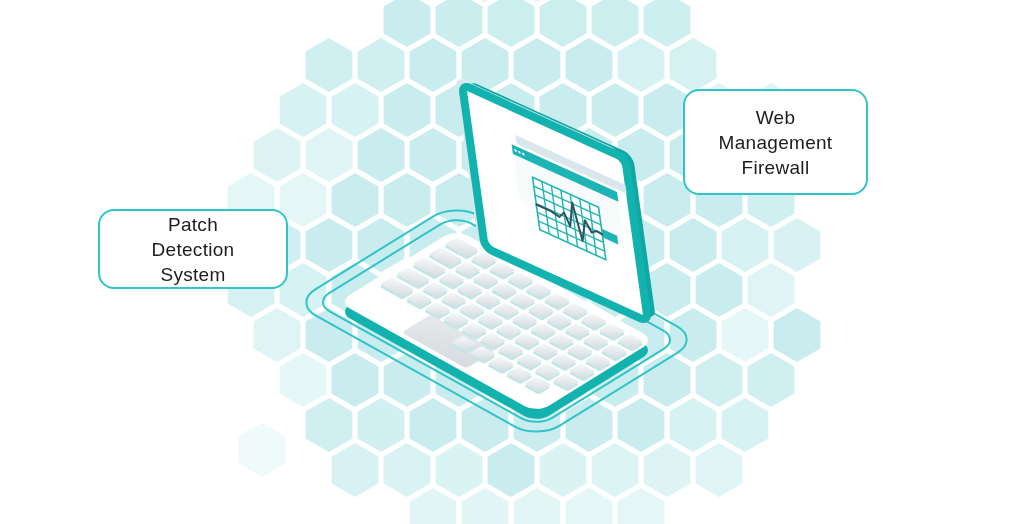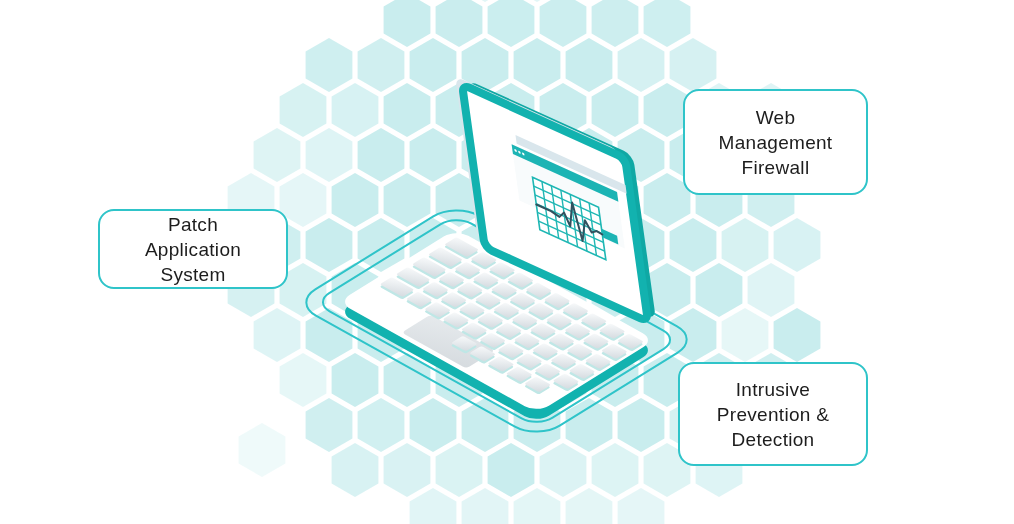--- a/index.html
+++ b/index.html
@@ -338,22 +338,17 @@
     </g>
   </svg>
 
   <div class="label-box box-waf">
     <div>Web</div>
     <div>Management</div>
     <div>Firewall</div>
   </div>
   <div class="label-box box-pms">
     <div>Patch</div>
-    <div>Application</div>
+    <div>Detection</div>
     <div>System</div>
   </div>
-  <div class="label-box box-ipd">
-    <div>Intrusive</div>
-    <div>Prevention &amp;</div>
-    <div>Detection</div>
-  </div>
 
 </div>
 
 </body></html>

